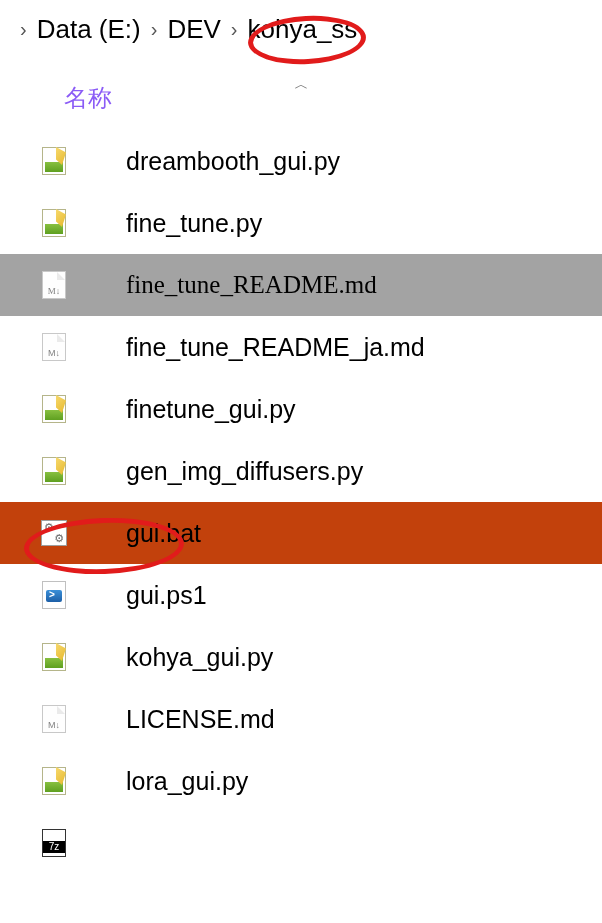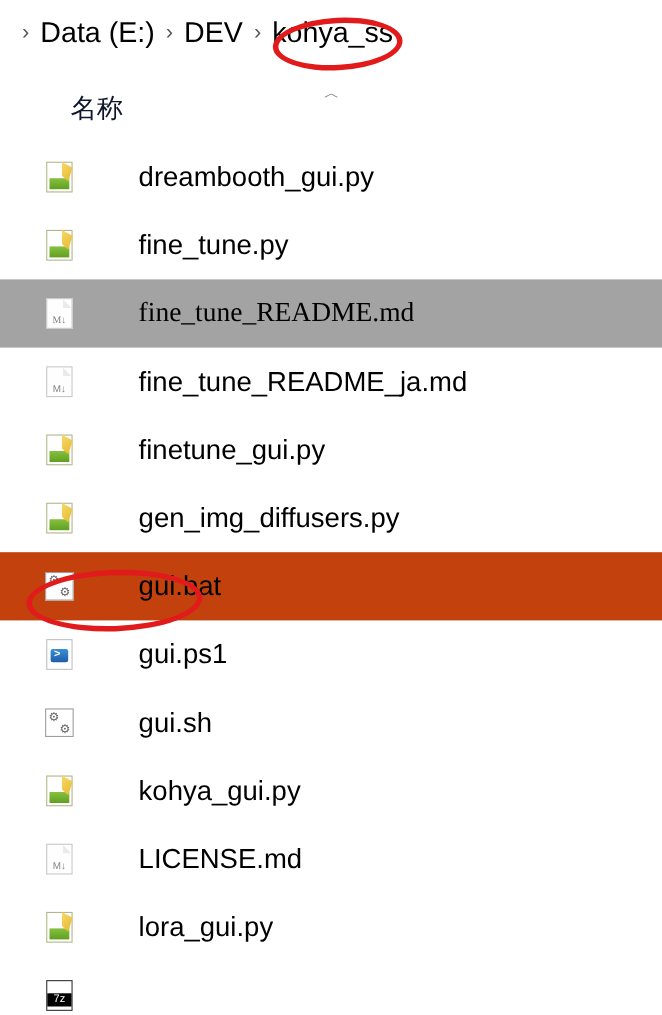--- a/index.html
+++ b/index.html
@@ -33,21 +33,21 @@
   
   .col-header {
     display: flex;
     align-items: center;
     height: 40px;
     margin-top: 18px;
     border-bottom: 1px solid transparent;
     position: relative;
   }
   .col-name {
-    color: #0f172a;
+    color: #8b5cf6;
     font-size: 24px;
     padding-left: 64px;
   }
   .sort-arrow {
     position: absolute;
     left: 50%;
     top: -2px;
     transform: translateX(-50%);
     color: #7a7a7a;
     font-size: 14px;
@@ -218,26 +218,20 @@
       <div class="file-name">gui.bat</div>
     </div>
     <div class="file-row">
       <div class="file-icon">
         <div class="ico-ps1"></div>
       </div>
       <div class="file-name">gui.ps1</div>
     </div>
     <div class="file-row">
       <div class="file-icon">
-        <div class="ico-sh"></div>
-      </div>
-      <div class="file-name">gui.sh</div>
-    </div>
-    <div class="file-row">
-      <div class="file-icon">
         <div class="ico-py"></div>
       </div>
       <div class="file-name">kohya_gui.py</div>
     </div>
     <div class="file-row">
       <div class="file-icon">
         <div class="ico-md"></div>
       </div>
       <div class="file-name">LICENSE.md</div>
     </div>

